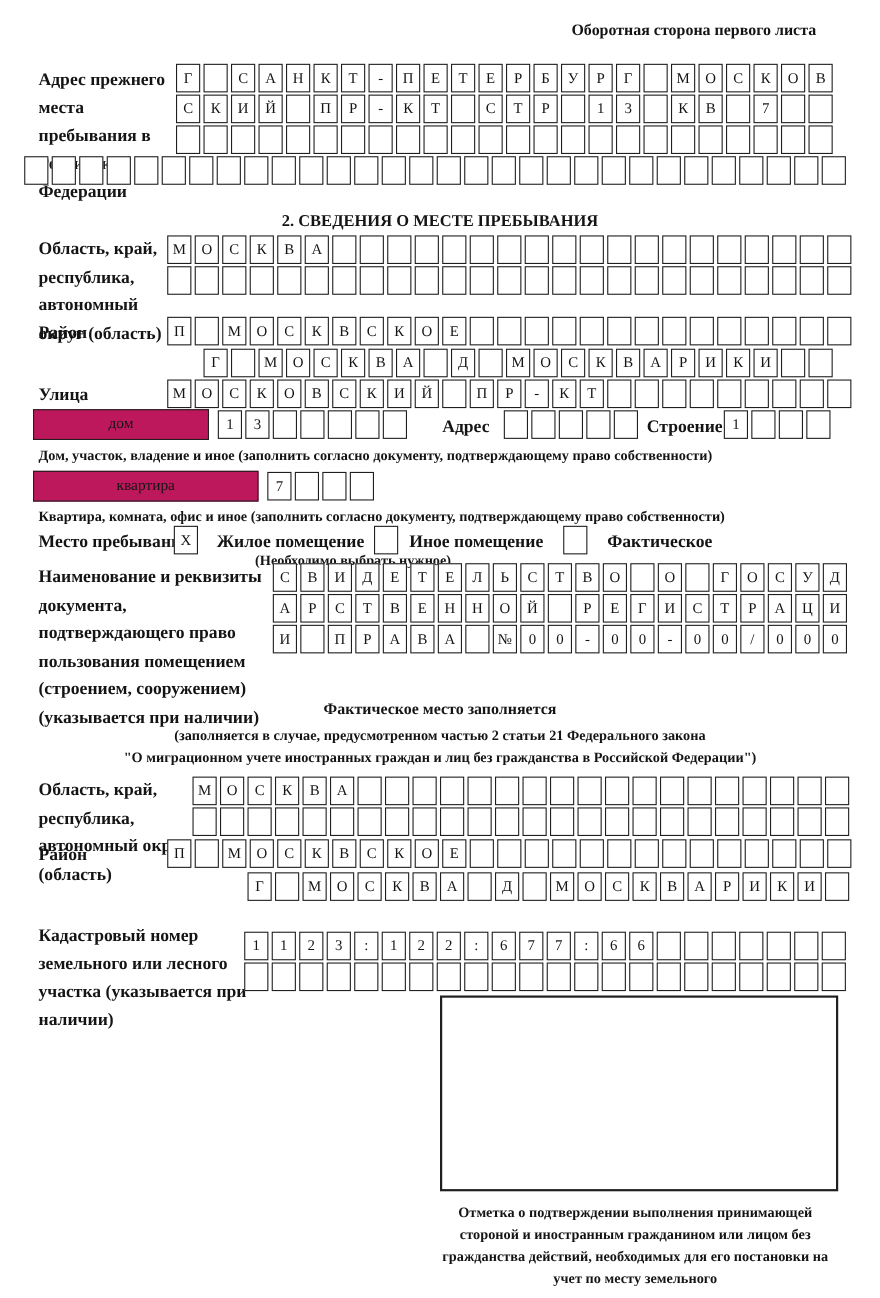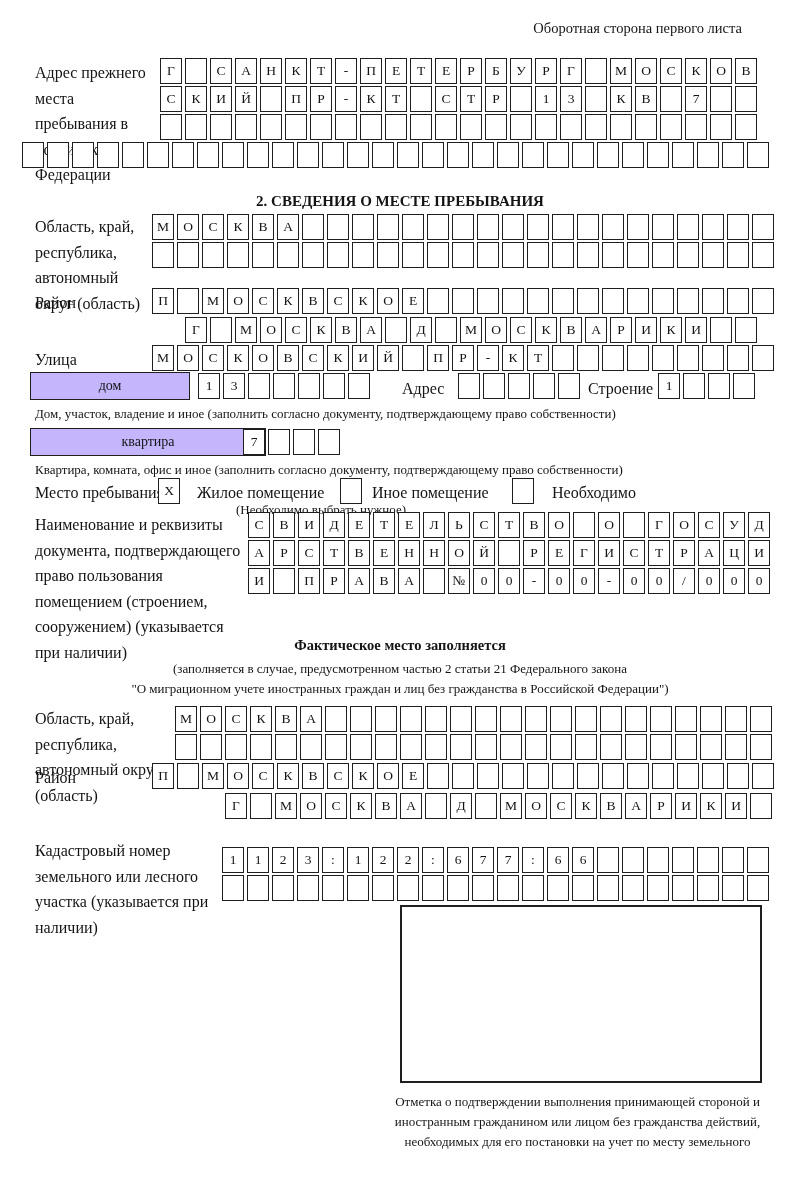--- a/index.html
+++ b/index.html
@@ -3,42 +3,42 @@
 <meta charset="utf-8">
 <style>
   * { margin:0; padding:0; box-sizing:border-box; }
   html,body { background:#ffffff; }
   body {
     width:800px; height:1180px;
     font-family:"Liberation Serif","DejaVu Serif",serif;
     color:#141414; position:relative;
   }
   .page { position:relative; width:800px; height:1180px; background:#fff; overflow:hidden; }
-  .abs { position:absolute; }
+  .abs { position:absolute;font-weight:bold; }
   .label { font-size:16px; line-height:1.6; }
   .caption { font-size:13px; }
   .small { font-size:13px; }
   .title { font-weight:bold; font-size:15px; }
   .centered { text-align:center; }
   .boxrow { position:absolute; display:flex; }
   .cell {
     flex:0 0 auto;
     width:22px; height:26px;
     border:1.6px solid #1f1f1f;
     margin-right:3px;
     display:flex; align-items:center; justify-content:center;
     font-size:13.5px; font-family:"Liberation Serif","DejaVu Serif",serif;
     background:#fff;
   }
   .cb { position:absolute; }
   .widebox {
     position:absolute; height:28px;
     border:1.6px solid #1f1f1f;
     display:flex; align-items:center; justify-content:center;
-    font-size:14px; background:#c4b5fd;
+    font-size:14px; background:#be185d;
   }
   .stampbox { position:absolute; border:2px solid #1f1f1f; background:#fff; }
 </style>
 </head>
 <body>
 
 <div class="page">
 
   <div class="abs" style="top:20px; right:58px; font-size:14.5px">Оборотная сторона первого листа</div>
 
@@ -316,36 +316,36 @@
     </div>
   <div class="abs label" style="top:376px; left:588px">Строение</div>
   <div class="boxrow" style="top:373px; left:658px">
       <span class="cell">1</span>
       <span class="cell"></span>
       <span class="cell"></span>
       <span class="cell"></span>
     </div>
   <div class="abs caption" style="top:406px; left:35px">Дом, участок, владение и иное (заполнить согласно документу, подтверждающему право собственности)</div>
 
-  <div class="widebox" style="top:428px; left:30px; width:236px">квартира</div>
+  <div class="widebox" style="top:428px; left:30px; width:205px">квартира</div>
   <div class="boxrow" style="top:429px; left:243px">
       <span class="cell">7</span>
       <span class="cell"></span>
       <span class="cell"></span>
       <span class="cell"></span>
     </div>
   <div class="abs caption" style="top:462px; left:35px">Квартира, комната, офис и иное (заполнить согласно документу, подтверждающему право собственности)</div>
 
   <div class="abs label" style="top:480px; left:35px">Место пребывания:</div>
   <span class="cell cb" style="top:478px; left:158px">X</span>
   <div class="abs label" style="top:480px; left:197px">Жилое помещение</div>
   <span class="cell cb" style="top:478px; left:340px"> </span>
   <div class="abs label" style="top:480px; left:372px">Иное помещение</div>
   <span class="cell cb" style="top:478px; left:512px"> </span>
-  <div class="abs label" style="top:480px; left:552px">Необходимо</div>
+  <div class="abs label" style="top:480px; left:552px">Фактическое</div>
   <div class="abs caption centered" style="top:502px; left:181px; width:280px">(Необходимо выбрать нужное)</div>
 
   <div class="abs label" style="top:512px; left:35px; width:215px">Наименование и реквизиты документа, подтверждающего право пользования помещением (строением, сооружением) (указывается при наличии)</div>
   <div class="boxrow" style="top:512px; left:248px">
       <span class="cell">С</span>
       <span class="cell">В</span>
       <span class="cell">И</span>
       <span class="cell">Д</span>
       <span class="cell">Е</span>
       <span class="cell">Т</span>

